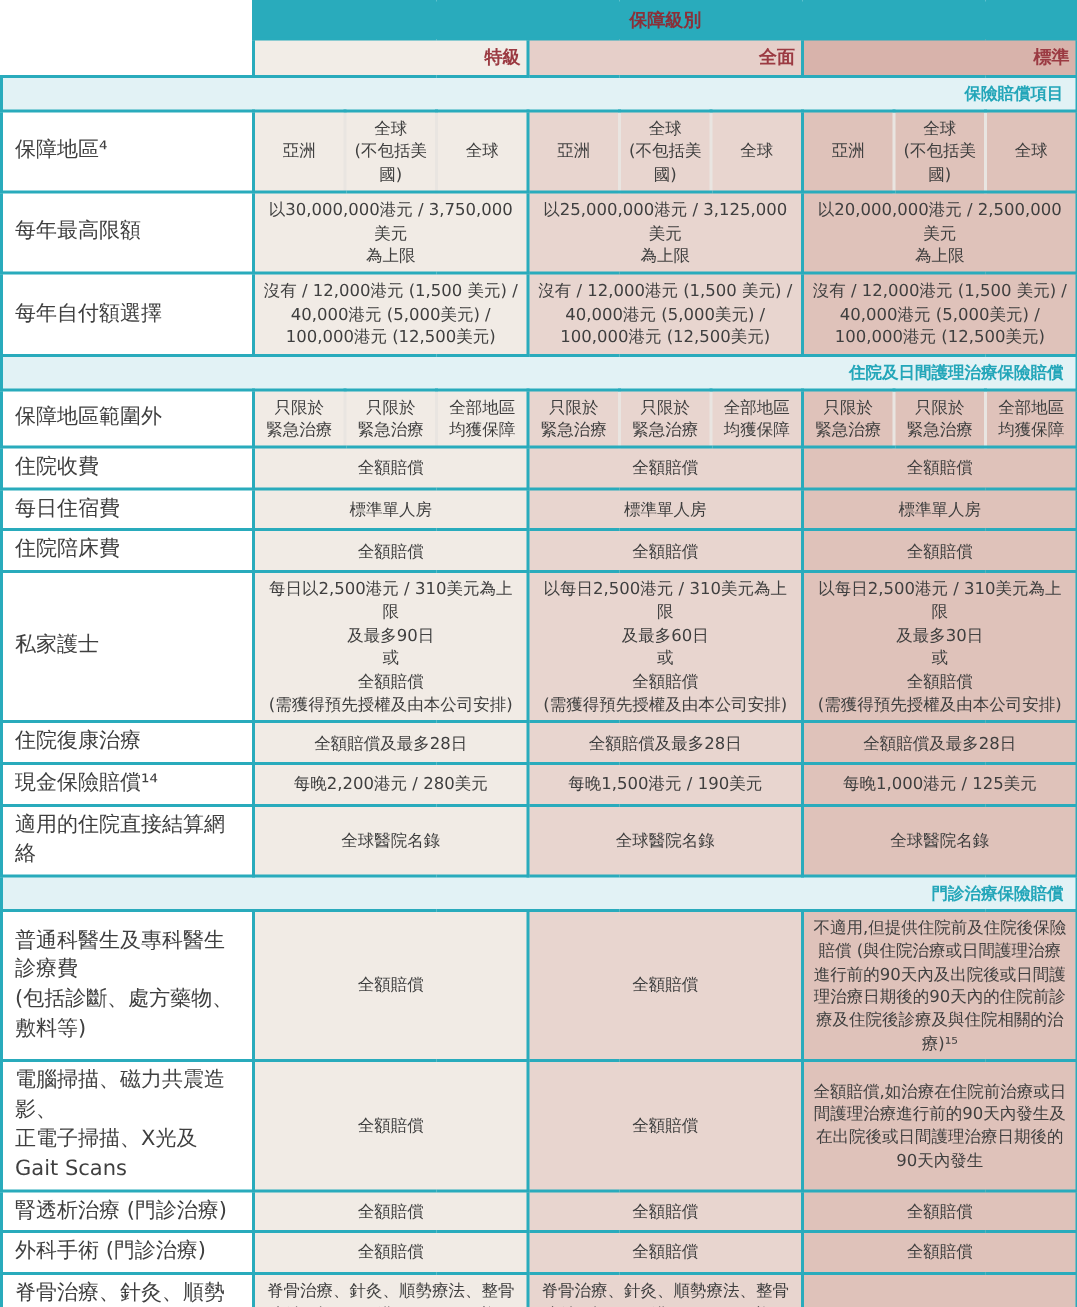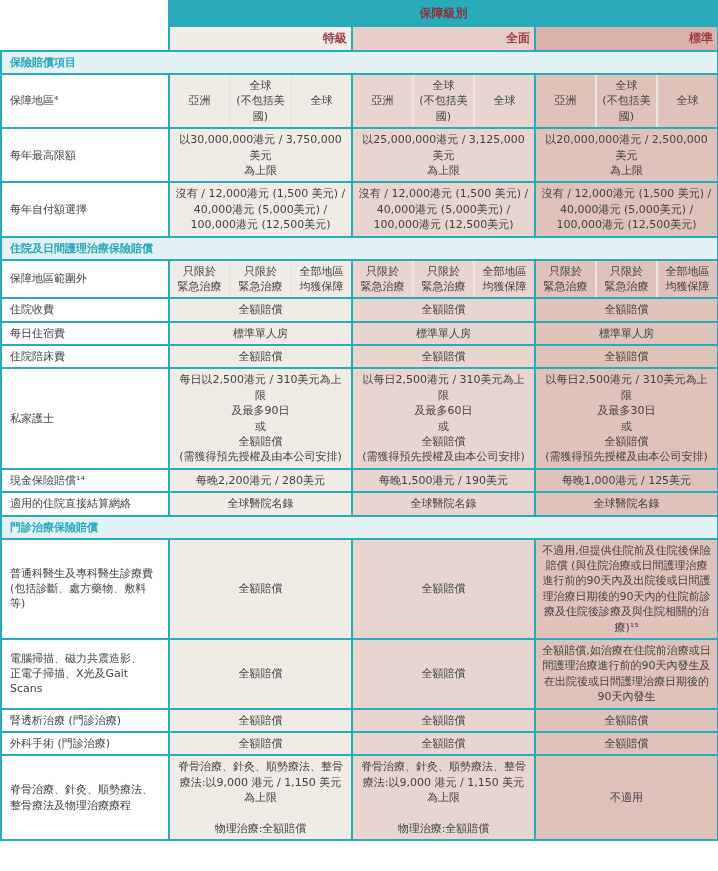--- a/index.html
+++ b/index.html
@@ -23,25 +23,25 @@
     font-size:12px;font-weight:bold;text-align:center;
     padding:3px 4px;border:2px solid var(--teal);
   }
   .tier-h{
     font-size:12px;font-weight:bold;color:var(--tier-fg);text-align:right;
     padding:3px 4px;border:2px solid var(--teal);border-top:2px solid #ffffff;
   }
   .t0h{background:var(--t0h);} .t1h{background:var(--t1h);} .t2h{background:var(--t2h);margin-top:16px;}
   .section{
     background:var(--section-bg);color:var(--section-fg);
-    font-size:11px;font-weight:bold;text-align:left;
+    font-size:11px;font-weight:bold;text-align:right;
     padding:3px 8px;border:2px solid var(--teal);
   }
   th.label{
-    background:#ffffff;color:var(--txt);font-weight:normal;font-size:11px;
+    background:#ffffff;color:var(--txt);font-weight:normal;font-size:14px;
     text-align:left;padding:3px 8px;border:2px solid var(--teal);
     white-space:pre-line;line-height:1.4;
   }
   td.cell{
     font-size:11px;text-align:center;padding:3px 5px;line-height:1.4;
     border:2px solid var(--teal);white-space:pre-line;
   }
   td.cell.t0{background:var(--t0);} td.cell.t1{background:var(--t1);} td.cell.t2{background:var(--t2);}
   td.scr{border-right:2px solid var(--subsep);}
   td.scl{border-left:2px solid var(--subsep);}
@@ -169,20 +169,26 @@
 或
 全額賠償
 (需獲得預先授權及由本公司安排)</td>
           <td colspan="3" class="cell t2">以每日2,500港元 / 310美元為上限
 及最多30日
 或
 全額賠償
 (需獲得預先授權及由本公司安排)</td>
         </tr>
         <tr>
+          <th class="label">住院復康治療</th>
+          <td colspan="3" class="cell t0">全額賠償及最多28日</td>
+          <td colspan="3" class="cell t1">全額賠償及最多28日</td>
+          <td colspan="3" class="cell t2">全額賠償及最多28日</td>
+        </tr>
+        <tr>
           <th class="label">現金保險賠償¹⁴</th>
           <td colspan="3" class="cell t0">每晚2,200港元 / 280美元</td>
           <td colspan="3" class="cell t1">每晚1,500港元 / 190美元</td>
           <td colspan="3" class="cell t2">每晚1,000港元 / 125美元</td>
         </tr>
         <tr>
           <th class="label">適用的住院直接結算網絡</th>
           <td colspan="3" class="cell t0">全球醫院名錄</td>
           <td colspan="3" class="cell t1">全球醫院名錄</td>
           <td colspan="3" class="cell t2">全球醫院名錄</td>

